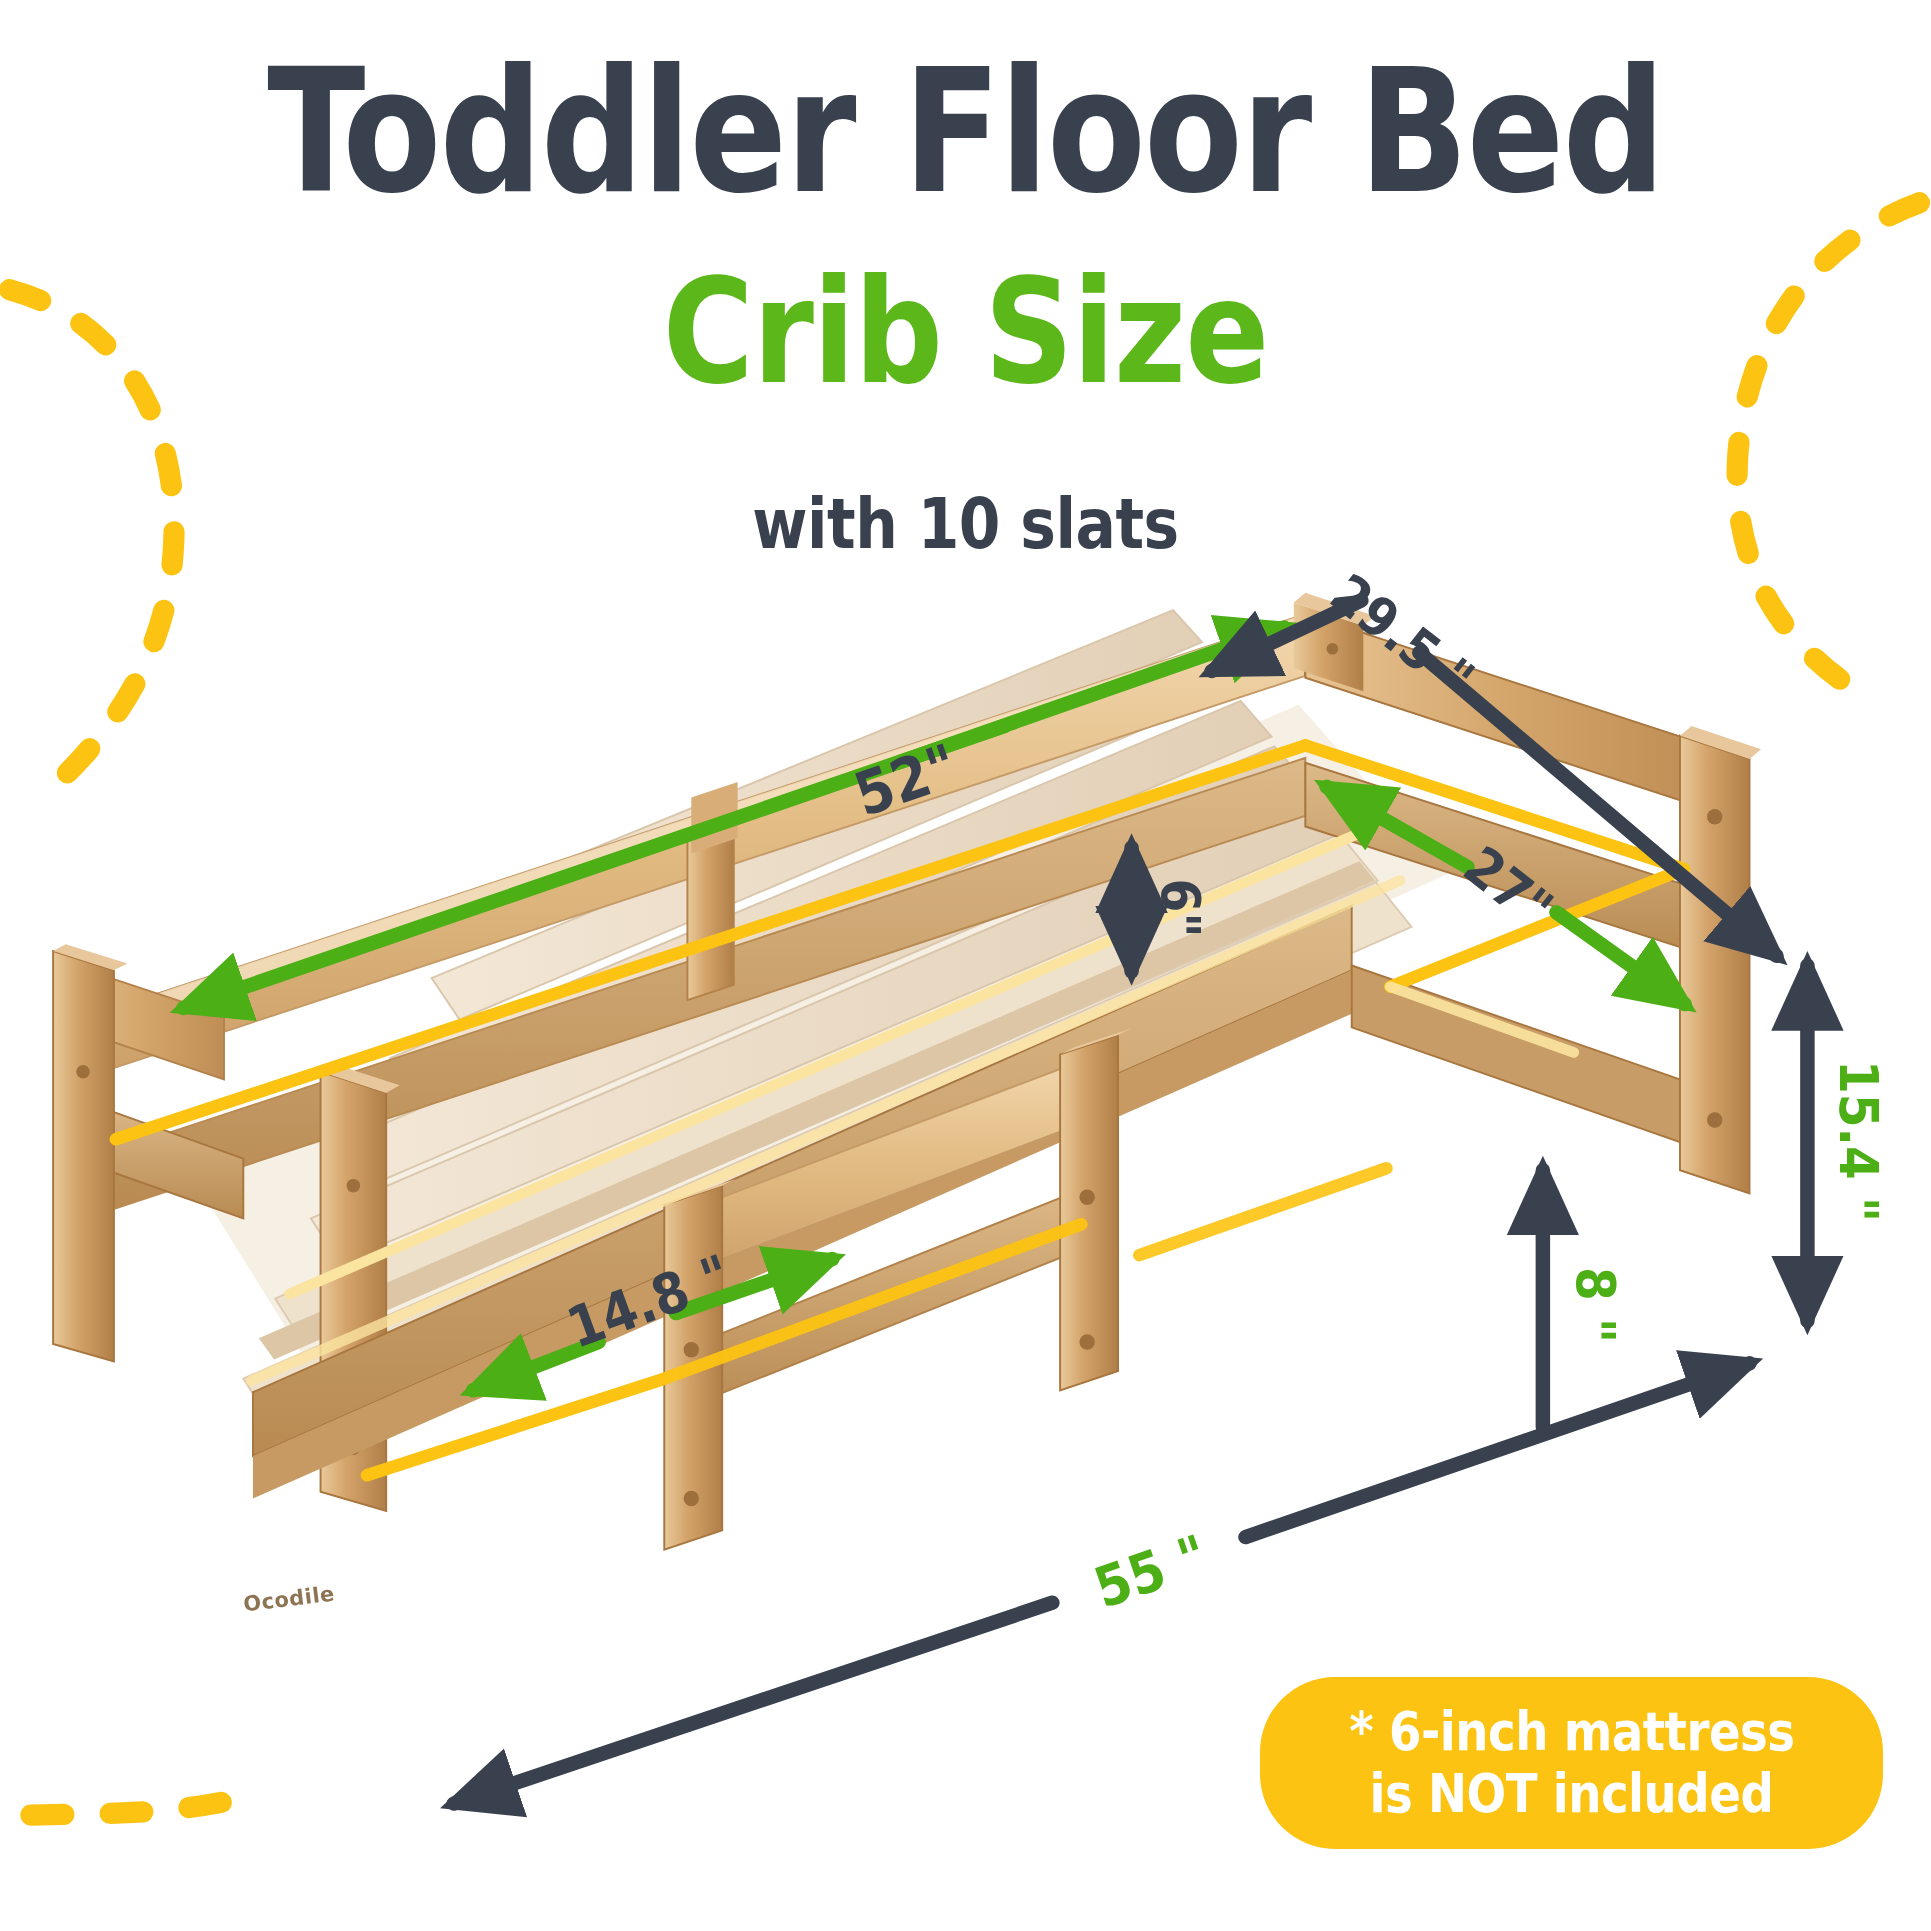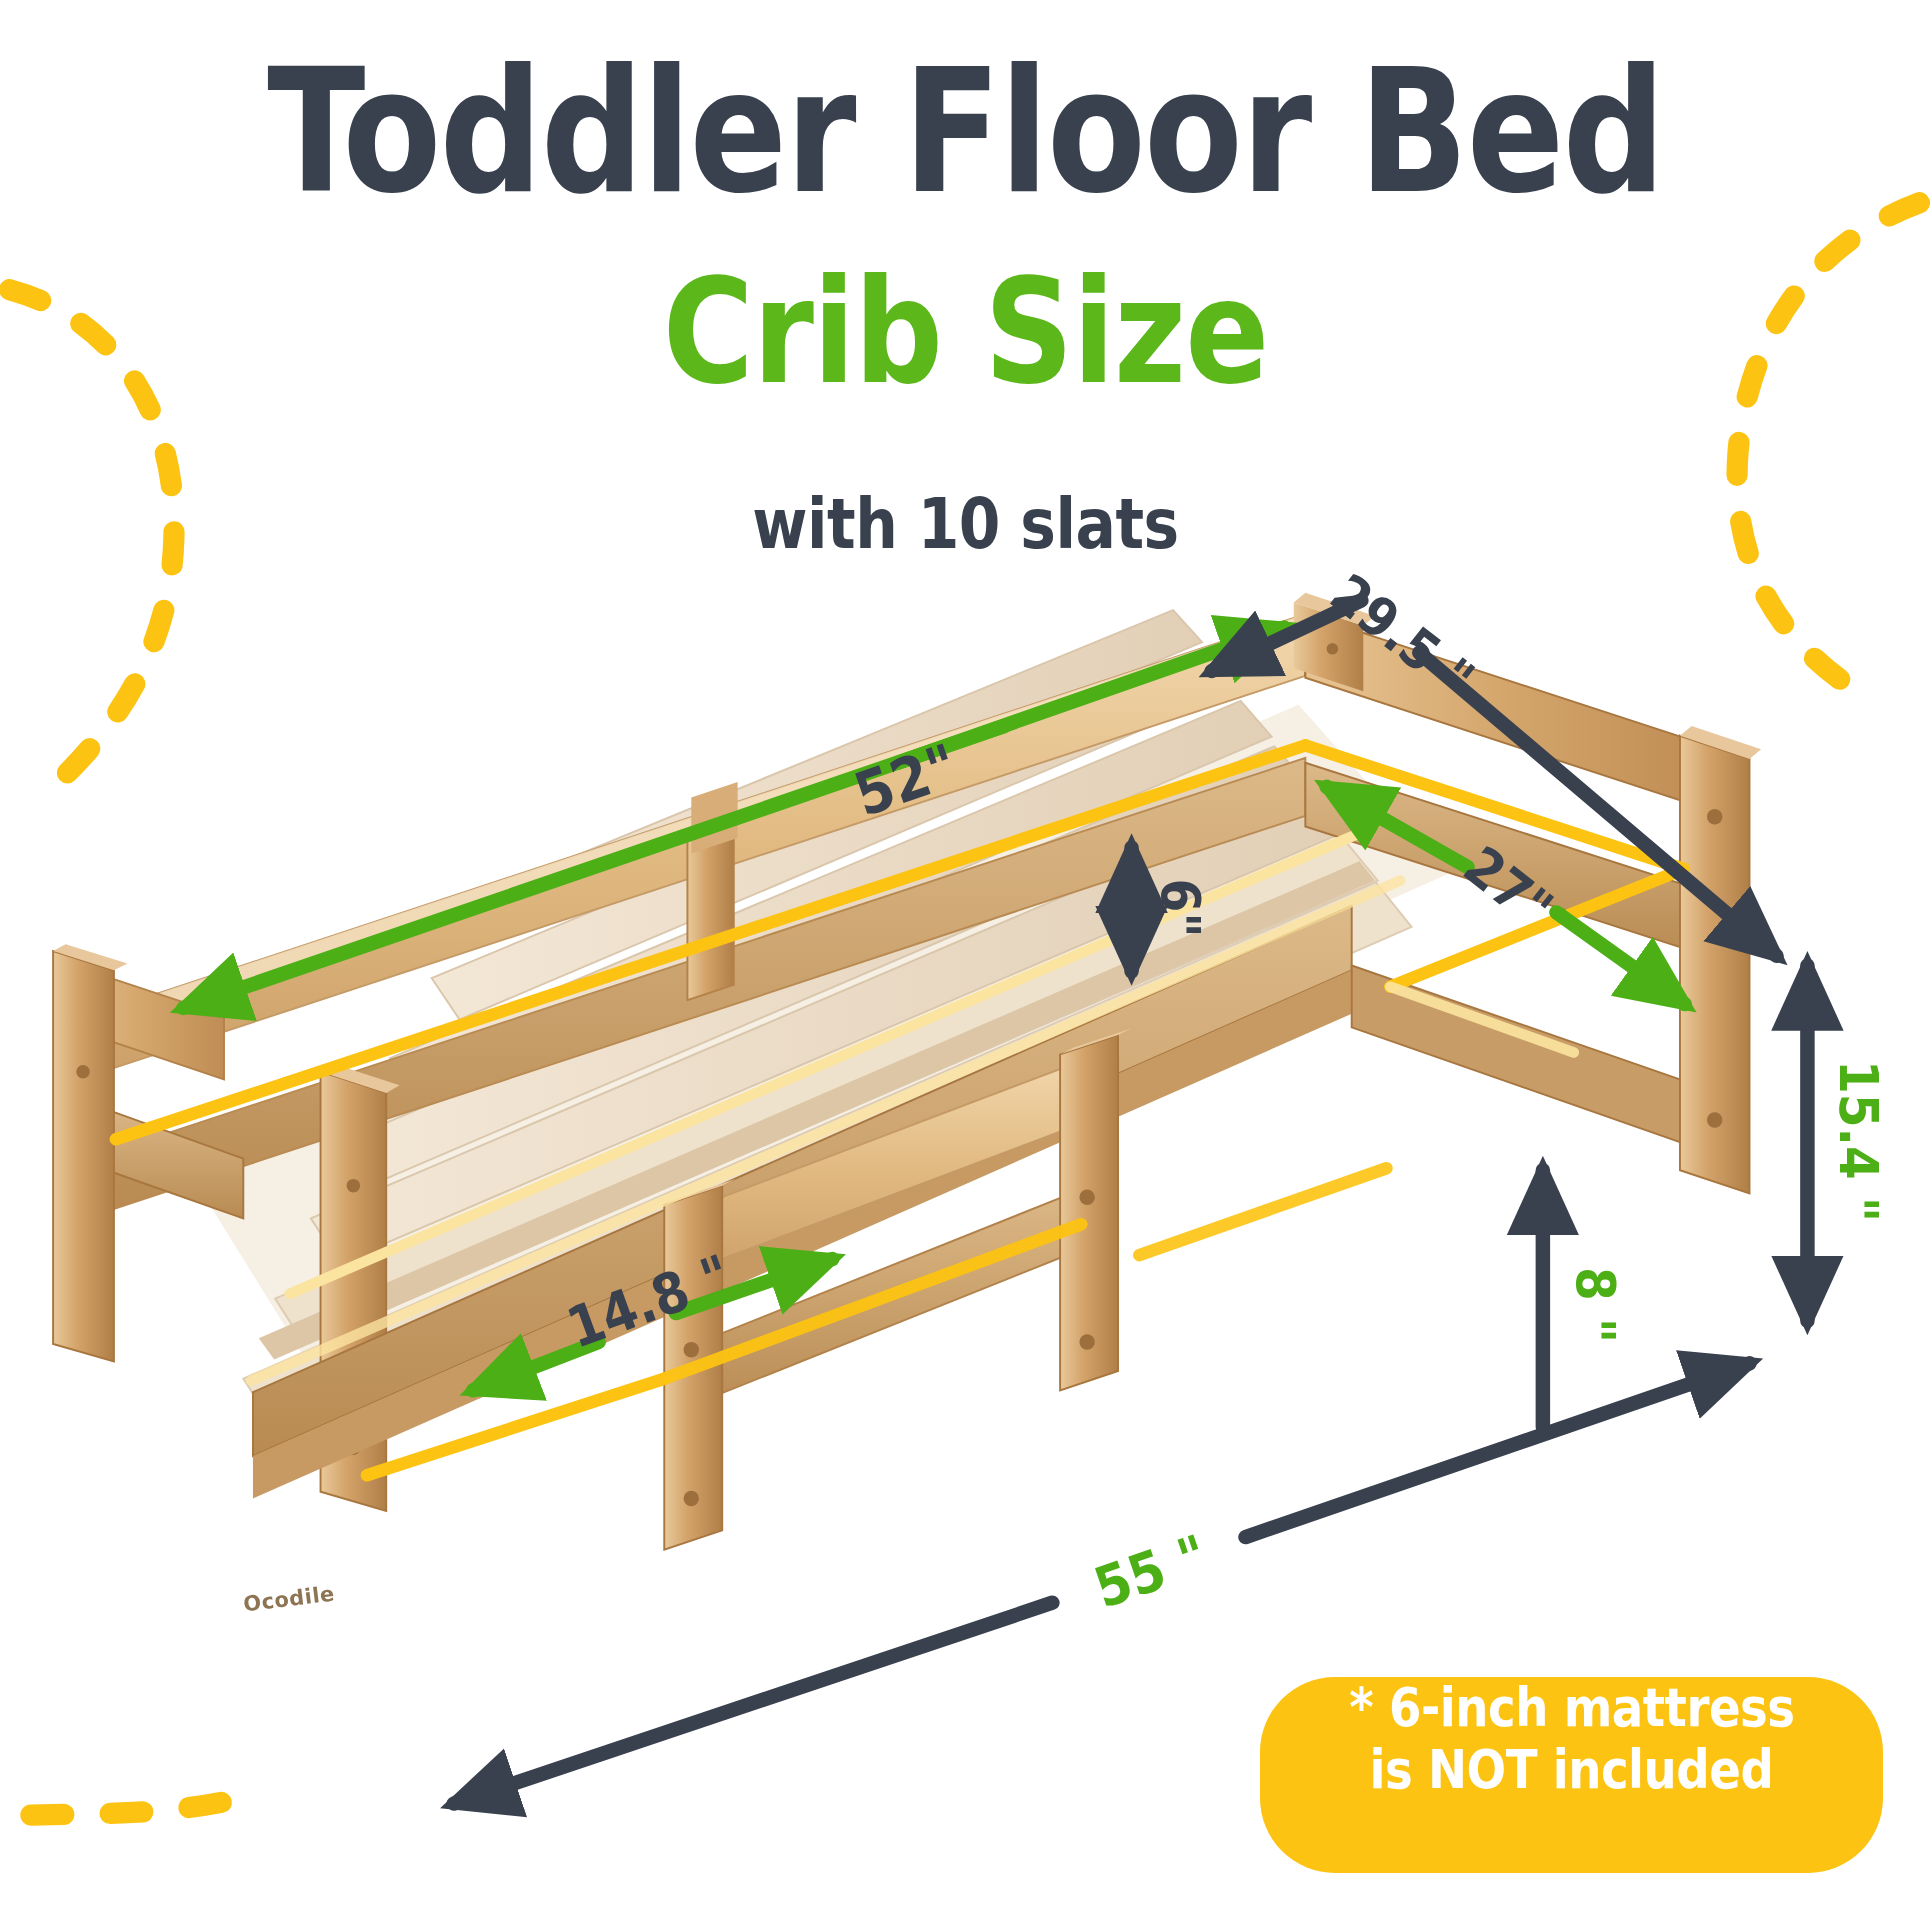--- a/index.html
+++ b/index.html
@@ -35,23 +35,23 @@
     position:absolute;
     font-family:"DejaVu Sans Condensed","DejaVu Sans","Liberation Sans",sans-serif;
     font-weight:700;white-space:nowrap;line-height:1;
     transform-origin:50% 50%;
   }
   .dim.navy{color:#39414f;}
   .dim.green{color:#4caf16;}
 
   
   .badge{
-    position:absolute;left:1260px;top:1677px;width:623px;height:196px;
+    position:absolute;left:1260px;top:1677px;width:623px;height:172px;
     background:#fcc312;border-radius:75px;
-    display:flex;flex-direction:column;align-items:center;
+    display:flex;flex-direction:column;align-items:center;justify-content:center;
     color:#ffffff;
     font-family:"DejaVu Sans Condensed","DejaVu Sans","Liberation Sans",sans-serif;
     font-size:54px;font-weight:700;line-height:1.14;text-align:center;
     letter-spacing:-0.5px;
   }
   .badge span{display:block;transform:scaleX(.96);}
 
   .brand{
     position:absolute;left:243px;top:1587px;
     font-family:"DejaVu Sans","Liberation Sans",sans-serif;

